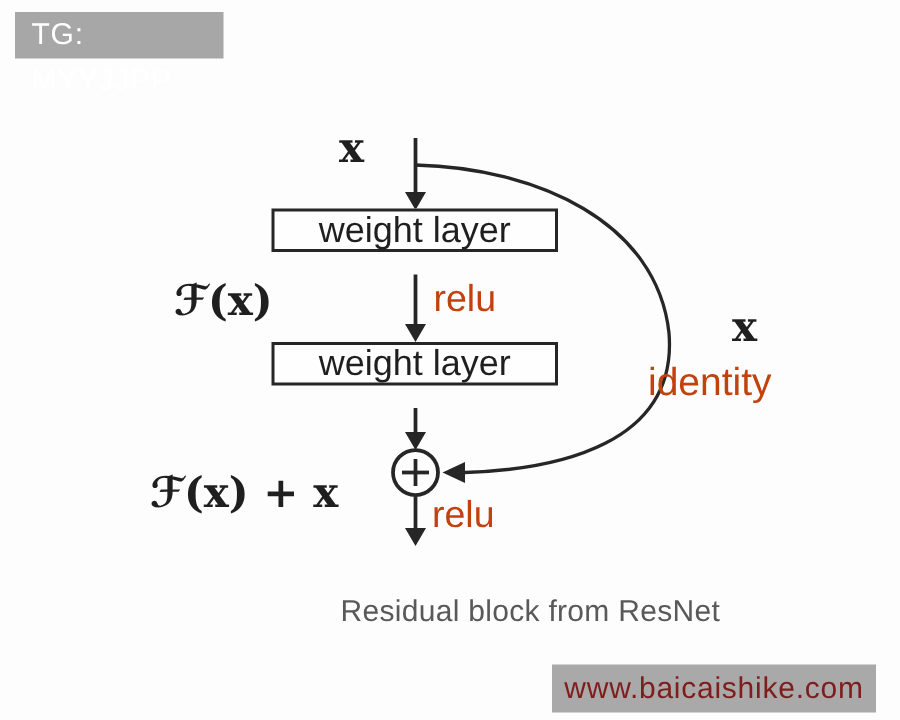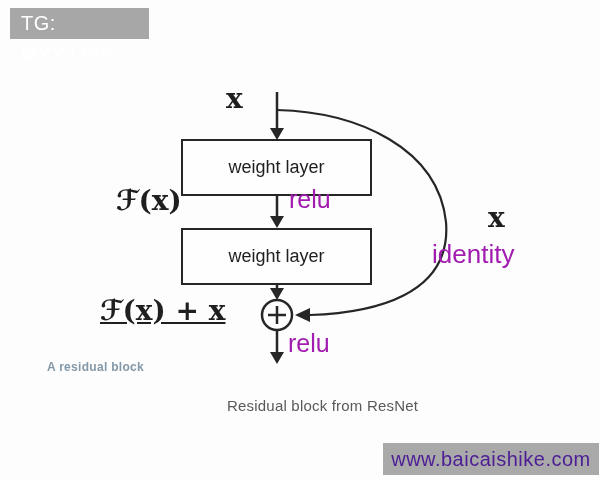--- a/index.html
+++ b/index.html
@@ -23,73 +23,73 @@
     width: 139px; height: 31px;
     background: #a7a7a7;
     color: #ffffff;
     font-size: 20px;
     line-height: 31px;
     padding-left: 11px;
     letter-spacing: 0.5px;
     box-sizing: border-box;
   }
   .watermark {
-    left: 383px; top: 443px;
+    left: 368px; top: 443px;
     width: 216px; height: 32px;
     background: #a9a9a9;
-    color: #4c1d95;
+    color: #7f1d1d;
     font-size: 20px;
     line-height: 32px;
     text-align: center;
     letter-spacing: 0.5px;
   }
 
   
   .wl-box {
     left: 181px;
-    width: 191px; height: 57px;
+    width: 191px; height: 29px;
     background: #fefefe;
     border: 2px solid #262626;
     box-sizing: border-box;
     display: flex;
     align-items: center;
     justify-content: center;
-    font-size: 18px;
+    font-size: 24px;
     color: #1f1f1f;
   }
   #wl1 { top: 139px; }
   #wl2 { top: 228px; }
 
   
   .math {
     font-family: "DejaVu Serif", "DejaVu Sans", serif;
     font-weight: bold;
     color: #1f1f1f;
   }
   .sans-label {
-    color: #a21caf;
+    color: #c2410c;
     font-size: 25px;
   }
   #x-top     { left: 226px; top: 82px;  font-size: 28px; }
   #fx        { left: 72px;  top: 184px; font-size: 28px; margin-left: 44px; }
-  #fxpx      { left: 100px; top: 294px; font-size: 28px; text-decoration: underline; }
+  #fxpx      { left: 100px; top: 312px; font-size: 28px; }
   #relu-mid  { left: 289px; top: 185px; }
   #relu-out  { left: 288px; top: 329px; }
   #x-right   { left: 488px; top: 201px; font-size: 28px; }
   #identity  { left: 432px; top: 239px; font-size: 26px; }
   #block-note {
     left: 47px; top: 360px;
     font-size: 12px;
     font-weight: bold;
     color: #8398a8;
     letter-spacing: 0.3px;
   }
   #caption {
     left: 227px; top: 397px;
-    font-size: 15px;
+    font-size: 20px;
     color: #595959;
     letter-spacing: 0.2px;
   }
 
   svg { position: absolute; left: 0; top: 0; }
 </style>
 </head>
 <body>
 
 <div id="stage">
@@ -130,19 +130,18 @@
     <span>weight layer</span>
   </div>
 
   <div id="x-top" class="abs math">x</div>
   <div id="relu-mid" class="abs sans-label">relu</div>
   <div id="relu-out" class="abs sans-label">relu</div>
   <div id="fx" class="abs math">ℱ(x)</div>
   <div id="fxpx" class="abs math">ℱ(x) + x</div>
   <div id="x-right" class="abs math">x</div>
   <div id="identity" class="abs sans-label">identity</div>
-  <div id="block-note" class="abs">A residual block</div>
   <div id="caption" class="abs">Residual block from ResNet</div>
 
   <div class="abs tg-badge">TG: MYYJJPP</div>
   <div class="abs watermark">www.baicaishike.com</div>
 
 </div>
 
 </body></html>

